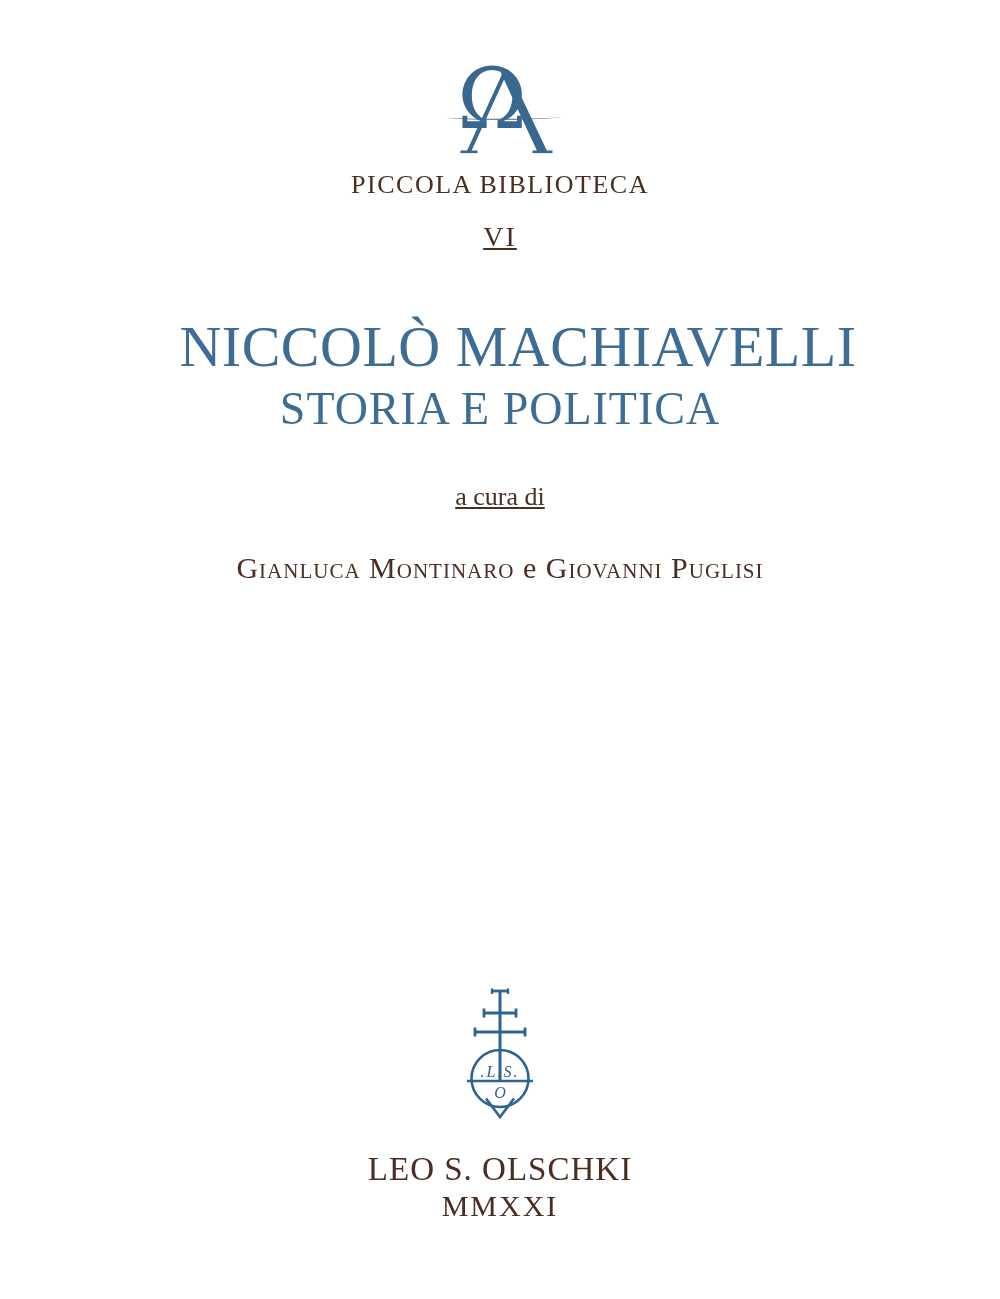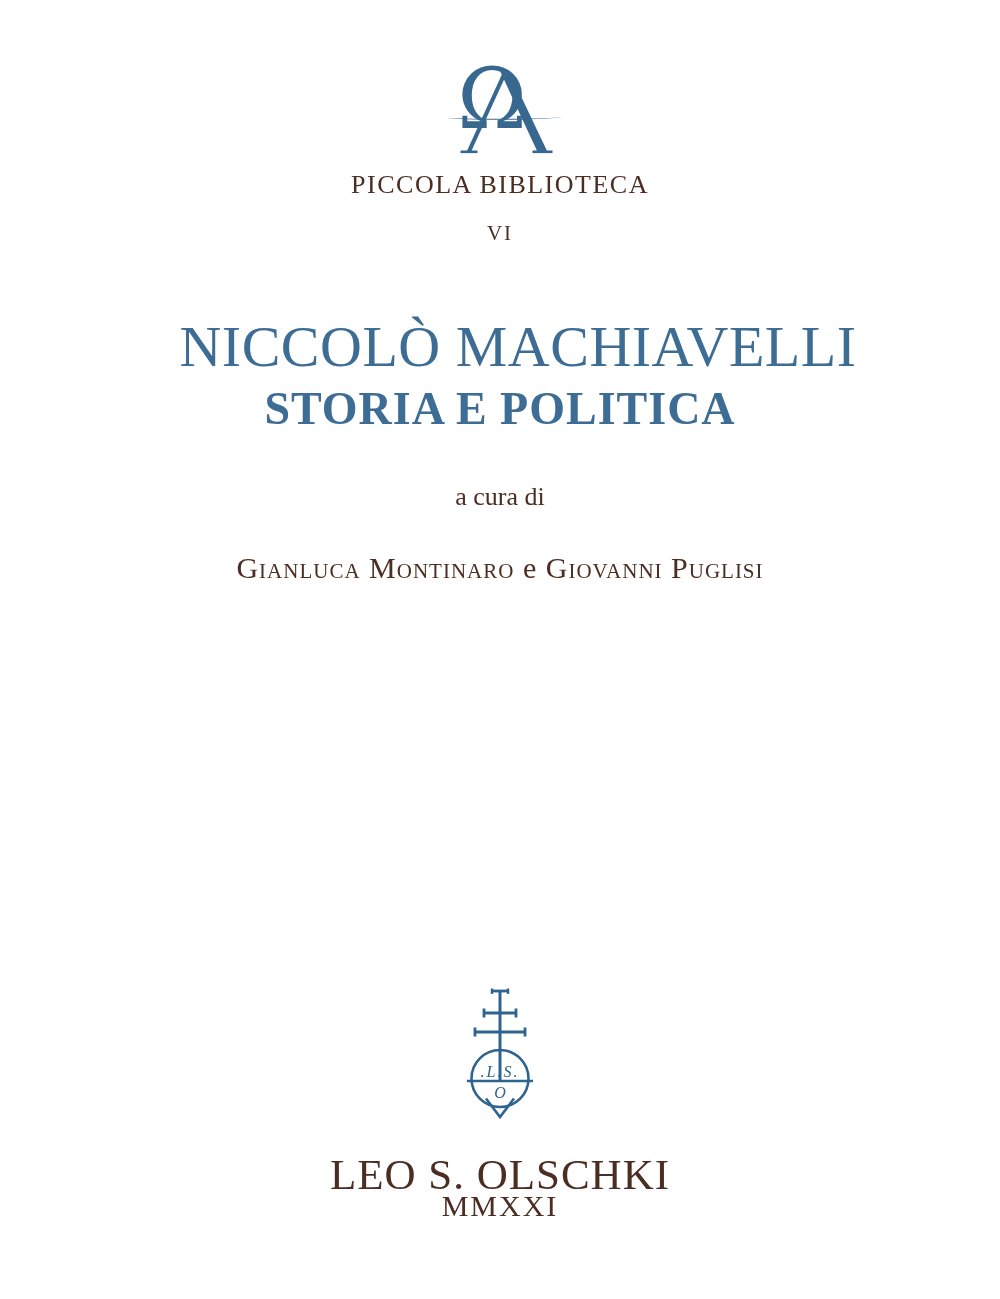--- a/index.html
+++ b/index.html
@@ -24,28 +24,28 @@
     position: absolute; left: 0; right: 0;
     text-align: center; line-height: 1;
     white-space: nowrap;
   }
   .brown { color: var(--brown-text); }
   .blue  { color: var(--blue-title); }
 
   .logo-wrap  { position: absolute; top: 61px; left: 50%; transform: translateX(-50%); }
   .series1    { top: 153px; font-size: 26px; letter-spacing: 1.5px; margin-top: 19px; }
   .series2    { top: 183px; font-size: 26px; letter-spacing: 4px; }
-  .volume     { top: 223px; font-size: 21px; letter-spacing: 2px; }
+  .volume     { top: 223px; font-size: 28px; letter-spacing: 2px; text-decoration: underline; }
   .title-main { top: 318px; font-size: 58px; letter-spacing: 0.5px; }
   .title-sub  { top: 386px; font-size: 46px; letter-spacing: 1px; }
-  .cura       { top: 484px; font-size: 26px; }
+  .cura       { top: 484px; font-size: 26px; text-decoration: underline; }
   .editors    { top: 509px; font-size: 30px; letter-spacing: 1px; font-variant: small-caps; margin-top: 44px; }
   .editors .conj { font-variant: normal; }
   .mark-wrap  { position: absolute; top: 988px; left: 50%; transform: translateX(-50%); font-style: italic; }
-  .pub-name   { top: 1153px; font-size: 43px; letter-spacing: 1px; }
+  .pub-name   { top: 1153px; font-size: 33px; letter-spacing: 1px; }
   .pub-year   { top: 1191px; font-size: 30px; letter-spacing: 2px; text-align: center; }
 
   svg { overflow: visible; display: block; }
   .logo-fill   { fill: var(--blue-logo); }
   .mark-line   { stroke: var(--blue-mark); fill: none; }
   .mark-fill   { fill: var(--blue-mark); }
   .mark-text   { fill: var(--blue-mark); font-family: "Liberation Serif", "DejaVu Serif", serif; }
   .omega-glyph { font-family: "DejaVu Serif", serif; }
 </style>
 </head>
@@ -65,21 +65,21 @@
       <rect class="logo-fill" x="97.5" y="89.5" width="20" height="2.6"></rect>
 
       <path class="logo-fill" d="M2 56.2 C 35 58.4, 95 58.4, 128 56.2 C 95 59.6, 35 59.6, 2 56.2 Z"></path>
     </svg>
   </div>
 
   <div class="c brown series1">PICCOLA BIBLIOTECA</div>
   <div class="c brown volume">VI</div>
 
   <h1 class="c blue title-main" style="font-weight: normal; padding-left: 36px;">NICCOLÒ MACHIAVELLI</h1>
-  <h2 class="c blue title-sub" style="font-weight: bold;">STORIA E POLITICA</h2>
+  <h2 class="c blue title-sub" style="font-weight: normal;">STORIA E POLITICA</h2>
 
   <div class="c brown cura">a cura di</div>
   <div class="c brown editors">
     <span>Gianluca Montinaro</span>
     <span class="conj">e</span>
     <span>Giovanni Puglisi</span>
   </div>
 
   <div class="mark-wrap">
     <svg width="70" height="132" viewBox="0 0 70 132" aria-hidden="true">

